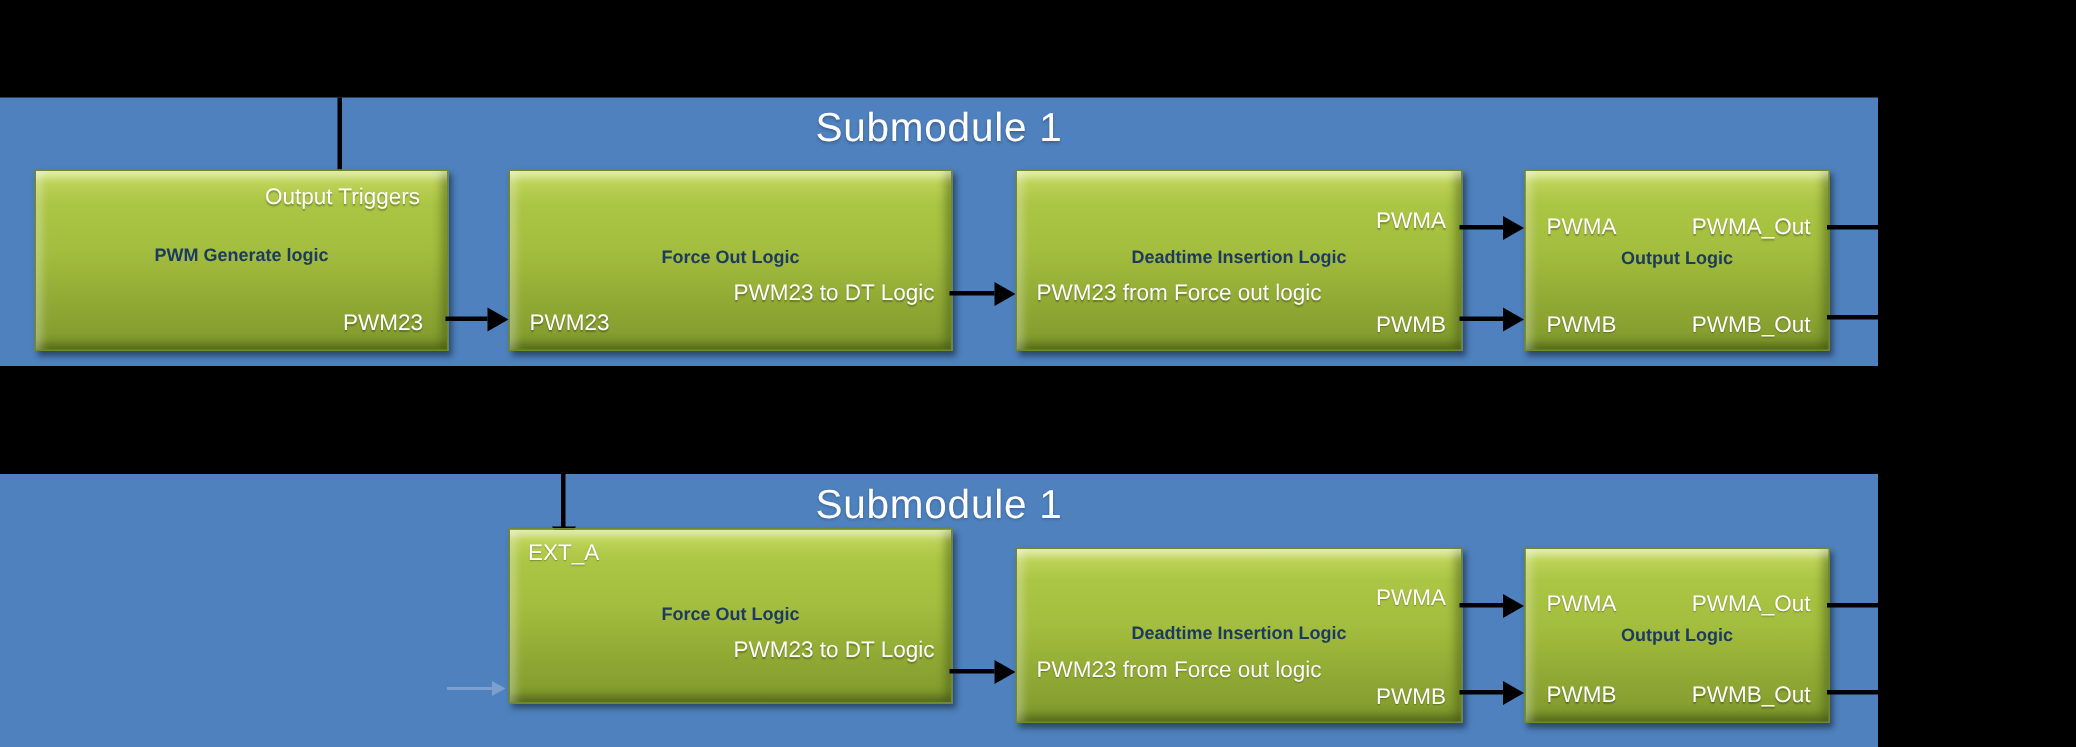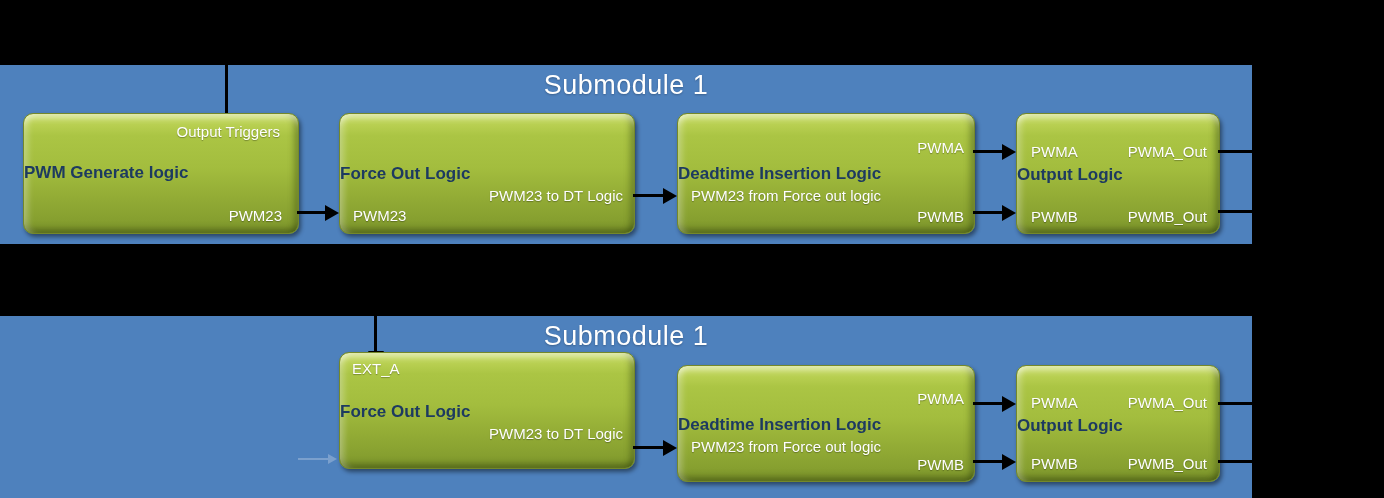--- a/index.html
+++ b/index.html
@@ -12,32 +12,32 @@
     position:absolute;left:0;width:1252px;background:#4e81bd;
   }
   #sub0{top:65px;height:179px;}
   #sub1{top:316px;height:224px;}
   .panel-title{
     position:absolute;top:5px;left:0;width:100%;text-align:center;
     color:#ffffff;font-size:27px;letter-spacing:0.5px;
     text-shadow:0 1px 2px rgba(0,0,0,0.25);
   }
   .block{
-    position:absolute;border-radius:10px;border:1px solid #74882a;
+    position:absolute;border-radius:0;border:1px solid #74882a;
     background:linear-gradient(180deg,#c6da5f 0%,#abc544 18%,#a3bd3e 45%,#94ad36 68%,#7f982c 100%);
     box-shadow:
       inset 0 8px 6px -4px rgba(255,255,255,0.55),
       inset 8px 0 6px -4px rgba(255,255,255,0.30),
       inset -8px 0 6px -4px rgba(60,80,15,0.45),
       inset 0 -8px 6px -4px rgba(45,60,10,0.50),
       2px 3px 4px rgba(0,0,0,0.45);
   }
   .blk-title{
-    position:absolute;left:0;right:0;
-    color:#1d3a60;font-weight:bold;font-size:17px;
+    position:absolute;left:0;right:0;text-align:center;
+    color:#1d3a60;font-weight:bold;font-size:12px;
   }
   .lbl{
     position:absolute;color:#ffffff;font-size:15px;
     text-shadow:0 1px 1px rgba(0,0,0,0.30);white-space:nowrap;
   }
   .hline{position:absolute;height:3px;background:#000;}
   .vline{position:absolute;width:3px;background:#000;}
   .head-r{
     position:absolute;width:0;height:0;
     border-top:8px solid transparent;border-bottom:8px solid transparent;

